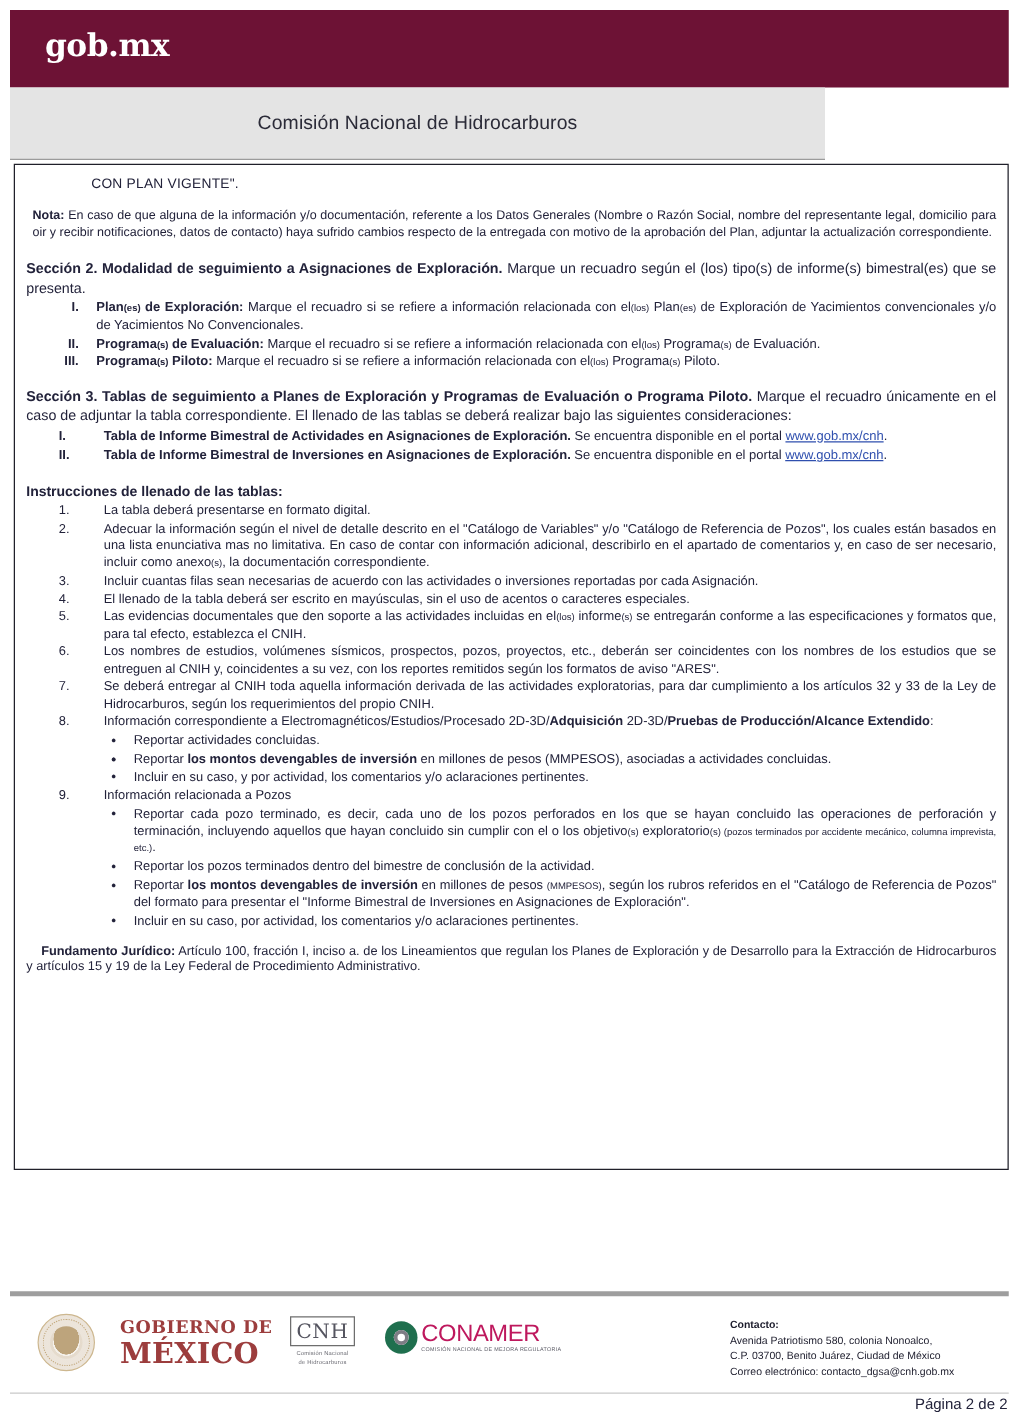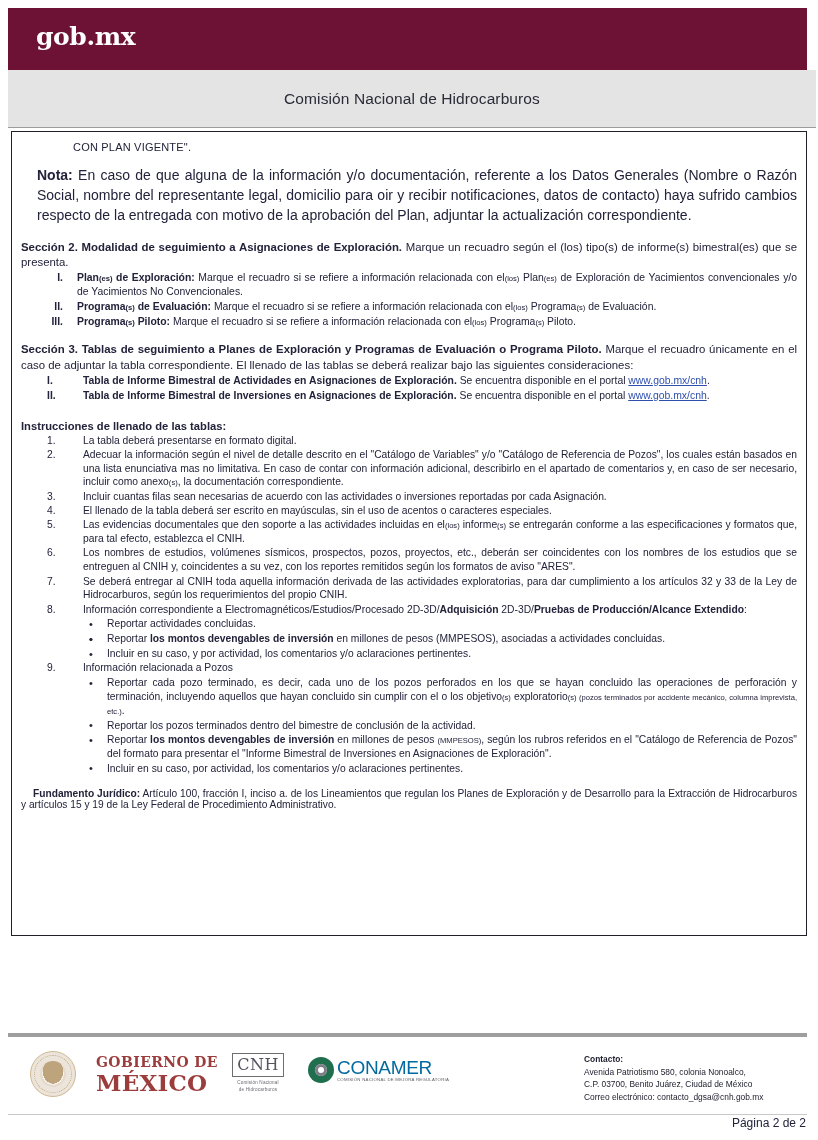--- a/index.html
+++ b/index.html
@@ -40,21 +40,21 @@
     font-weight: bold;
     font-size: 25px;
     letter-spacing: -0.4px;
     color: #ffffff;
     line-height: 1;
   }
   .subheader {
     position: absolute;
     left: 8px;
     top: 70px;
-    width: 808px;
+    width: 652px;
     height: 58px;
     background: #e4e4e4;
     border-bottom: 1px solid #9b9b9b;
     box-sizing: border-box;
     display: flex;
     align-items: center;
     justify-content: center;
   }
   .subheader-title {
     font-size: 15.5px;
@@ -77,22 +77,22 @@
   }
 
   .cont-line {
     margin: 3px 0 0 52px;
     font-size: 11px;
     color: #22223a;
     letter-spacing: 0.2px;
   }
 
   .nota {
-    margin: 13px 0 0 16px;
-    font-size: 14px;
+    margin: 13px 0 0 5px;
+    font-size: 10px;
     line-height: 1.42;
     text-align: justify;
     color: #22223a;
   }
   .nota b { font-weight: bold; }
 
   .section-head {
     margin: 14px 0 0 0;
     font-size: 11.4px;
     line-height: 1.35;
@@ -310,21 +310,21 @@
     position: absolute;
     left: 7px; top: 7px;
     width: 12px; height: 12px;
     border-radius: 50%;
     background: #ffffff;
     box-shadow: inset 0 0 0 3px #7d7d85;
   }
   .conamer-txt { line-height: 1; }
   .conamer-name {
     font-size: 19px;
-    color: #0369a1;
+    color: #be185d;
     letter-spacing: -0.3px;
     font-family: "Liberation Sans", sans-serif;
   }
   .conamer-tag {
     font-size: 4.3px;
     color: #5c5c66;
     letter-spacing: 0.25px;
     margin-top: 1px;
   }
 

